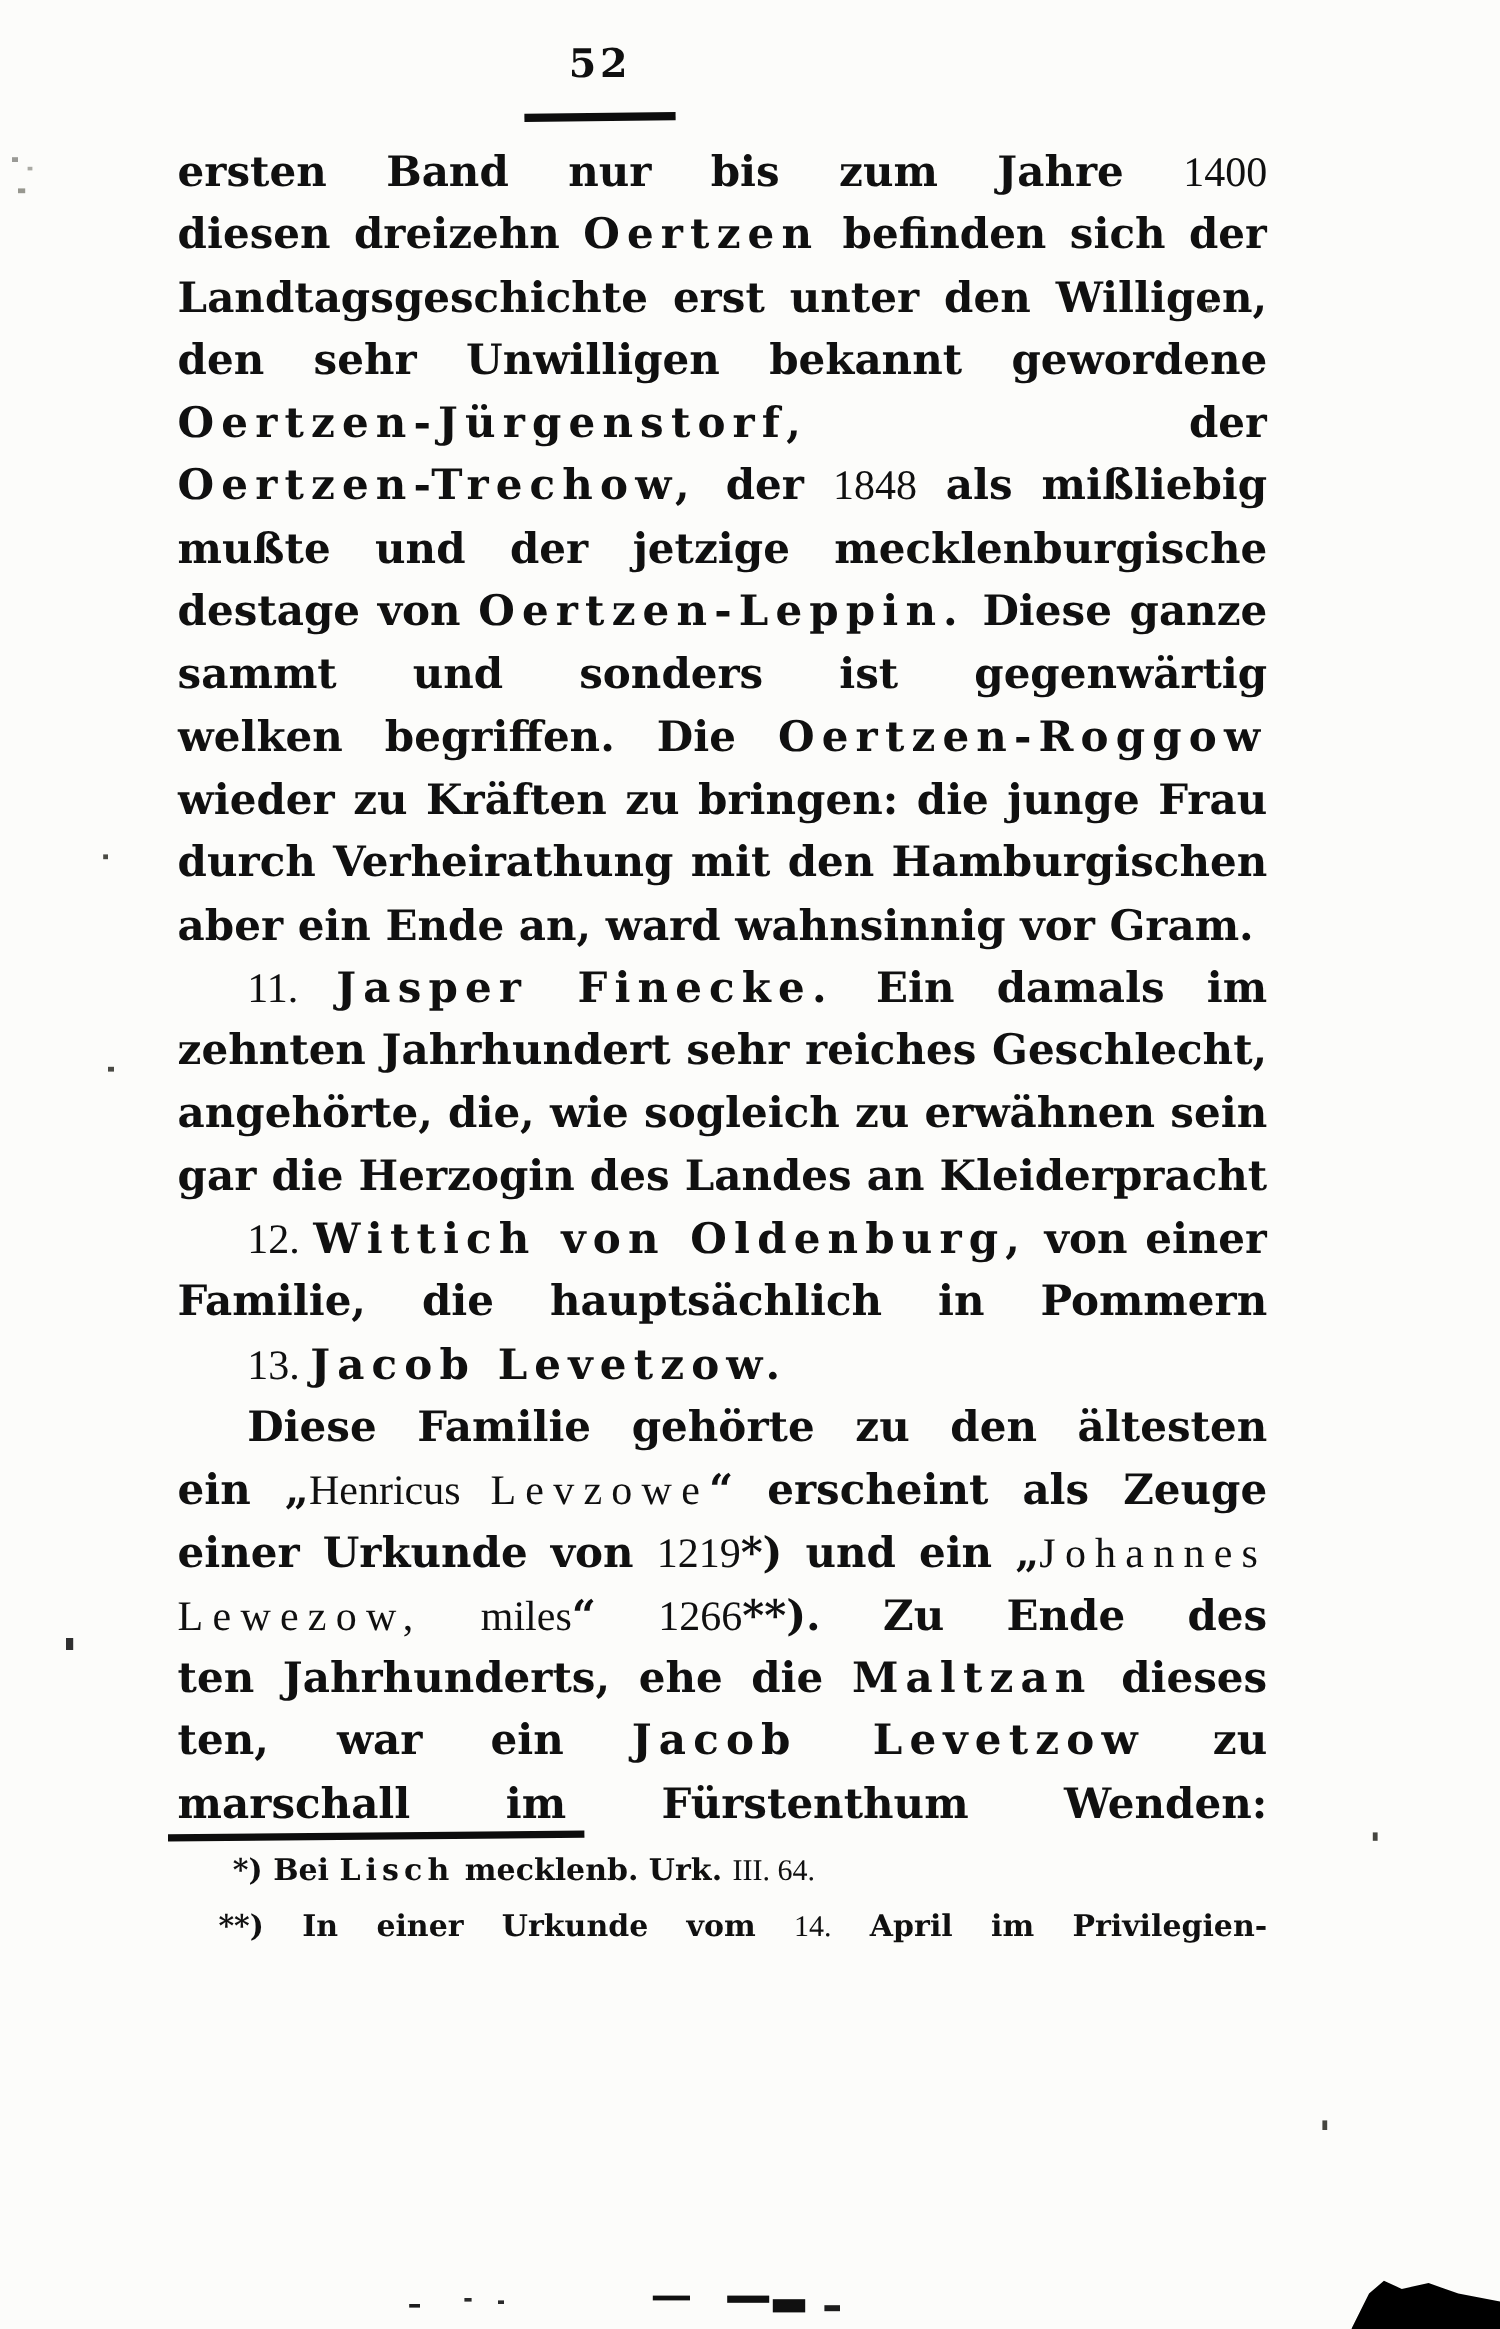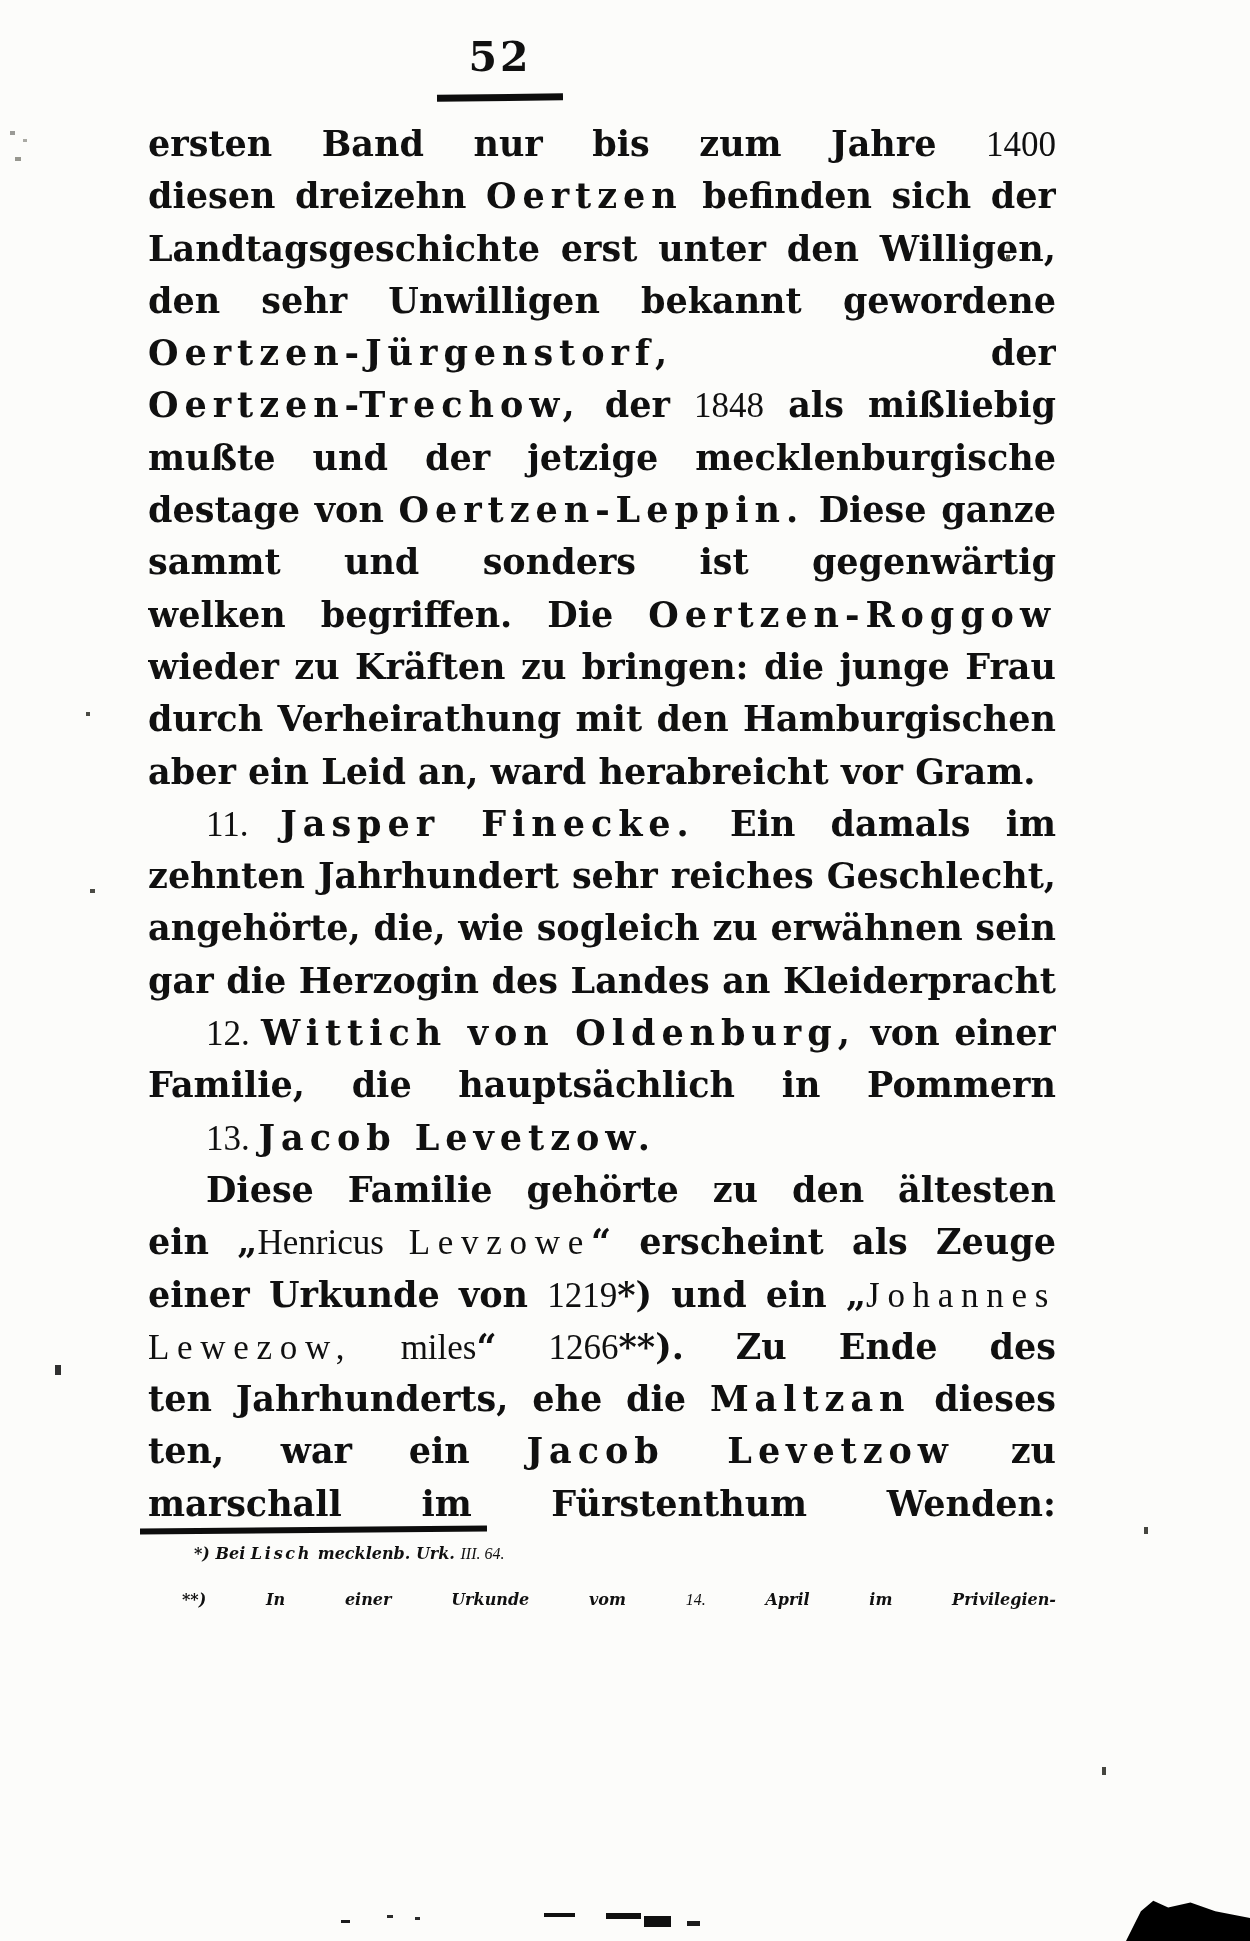--- a/index.html
+++ b/index.html
@@ -4,21 +4,21 @@
 <style>
   html,body{margin:0;padding:0;background:#e8e8e4;}
   .page{
     position:relative;width:1250px;height:1941px;margin:0 auto;
     background:#fcfcfa;color:#101010;overflow:hidden;
     font-family:"DejaVu Serif", serif;
   }
   
   .pagenum{
     position:absolute;top:33px;left:400px;width:200px;text-align:center;
-    font-size:41px;font-weight:700;letter-spacing:3px;
+    font-size:33px;font-weight:700;letter-spacing:3px;
   }
   .pagenum-rule{
     position:absolute;top:94px;left:437px;width:126px;height:7px;
     background:#0d0d0d;transform:rotate(-0.7deg);
   }
   
   .textblock{position:absolute;left:148px;top:118px;width:908px;}
   .line{
     height:52.3px;line-height:52.3px;font-size:35px;font-weight:700;
     overflow:hidden;text-align:left;
@@ -28,21 +28,21 @@
   
   .s-g{letter-spacing:.17em;}                                   
   .s-a{font-family:"Liberation Serif",serif;font-weight:400;}   
   .s-A{font-family:"Liberation Serif",serif;font-weight:400;letter-spacing:.22em;} 
   
   .fnrule{
     position:absolute;left:140px;top:1527px;width:347px;height:6px;
     background:#0d0d0d;transform:rotate(-0.5deg);
   }
   .footnotes{position:absolute;left:142px;top:1538px;width:914px;}
-  .fn{height:45.5px;line-height:32px;font-size:16px;font-weight:700;overflow:hidden;font-style:italic;}
+  .fn{height:45.5px;line-height:42px;font-size:25px;font-weight:700;overflow:hidden;}
   .fn-ind1{text-indent:52px;}
   .fn-ind2{text-indent:40px;}
   
   .artifact{position:absolute;}
   .corner-blob{
     position:absolute;
     clip-path:polygon(0 100%,12% 38%,22% 16%,34% 30%,52% 20%,72% 38%,100% 52%,100% 100%);
   }
 </style>
 </head>
@@ -58,21 +58,21 @@
       <div class="line just"><span class="s-n">Landtagsgeschichte erst unter den Willigen, dann unter</span></div>
       <div class="line just"><span class="s-n">den sehr Unwilligen bekannt gewordene Landrath von</span></div>
       <div class="line just"><span class="s-g">Oertzen-Jürgenstorf,</span><span class="s-n"> der Regierungsdirector von</span></div>
       <div class="line just"><span class="s-g">Oertzen-Trechow,</span><span class="s-n"> der </span><span class="s-a">1848</span><span class="s-n"> als mißliebig abgehen</span></div>
       <div class="line just"><span class="s-n">mußte und der jetzige mecklenburgische Gesandte am Bun-</span></div>
       <div class="line just"><span class="s-n">destage von </span><span class="s-g">Oertzen-Leppin.</span><span class="s-n"> Diese ganze alte Familie</span></div>
       <div class="line just"><span class="s-n">sammt und sonders ist gegenwärtig entschieden im Ab-</span></div>
       <div class="line just"><span class="s-n">welken begriffen. Die </span><span class="s-g">Oertzen-Roggow</span><span class="s-n"> suchten sich</span></div>
       <div class="line just"><span class="s-n">wieder zu Kräften zu bringen: die junge Frau that sich</span></div>
       <div class="line just"><span class="s-n">durch Verheirathung mit den Hamburgischen </span></div>
-      <div class="line"><span class="s-n">aber ein Leid an, ward herabreicht vor Gram.</span></div>
+      <div class="line"><span class="s-n">aber ein Ende an, ward wahnsinnig vor Gram.</span></div>
       <div class="line just ind"><span class="s-a">11. </span><span class="s-g">Jasper Finecke.</span><span class="s-n"> Ein damals im sechs-</span></div>
       <div class="line just"><span class="s-n">zehnten Jahrhundert sehr reiches Geschlecht, dem die Dame</span></div>
       <div class="line just"><span class="s-n">angehörte, die, wie sogleich zu erwähnen sein wird, so-</span></div>
       <div class="line just"><span class="s-n">gar die Herzogin des Landes an Kleiderpracht übertraf.</span></div>
       <div class="line just ind"><span class="s-a">12. </span><span class="s-g">Wittich von Oldenburg,</span><span class="s-n"> von einer alten</span></div>
       <div class="line just"><span class="s-n">Familie, die hauptsächlich in Pommern possessionirt war.</span></div>
       <div class="line ind"><span class="s-a">13. </span><span class="s-g">Jacob Levetzow.</span></div>
       <div class="line just ind"><span class="s-n">Diese Familie gehörte zu den ältesten Mecklenburgs:</span></div>
       <div class="line just"><span class="s-n">ein „</span><span class="s-a">Henricus </span><span class="s-A">Levzowe</span><span class="s-n">“ erscheint als Zeuge schon in</span></div>
       <div class="line just"><span class="s-n">einer Urkunde von </span><span class="s-a">1219</span><span class="s-n">*) und ein „</span><span class="s-A">Johannes de</span></div>

